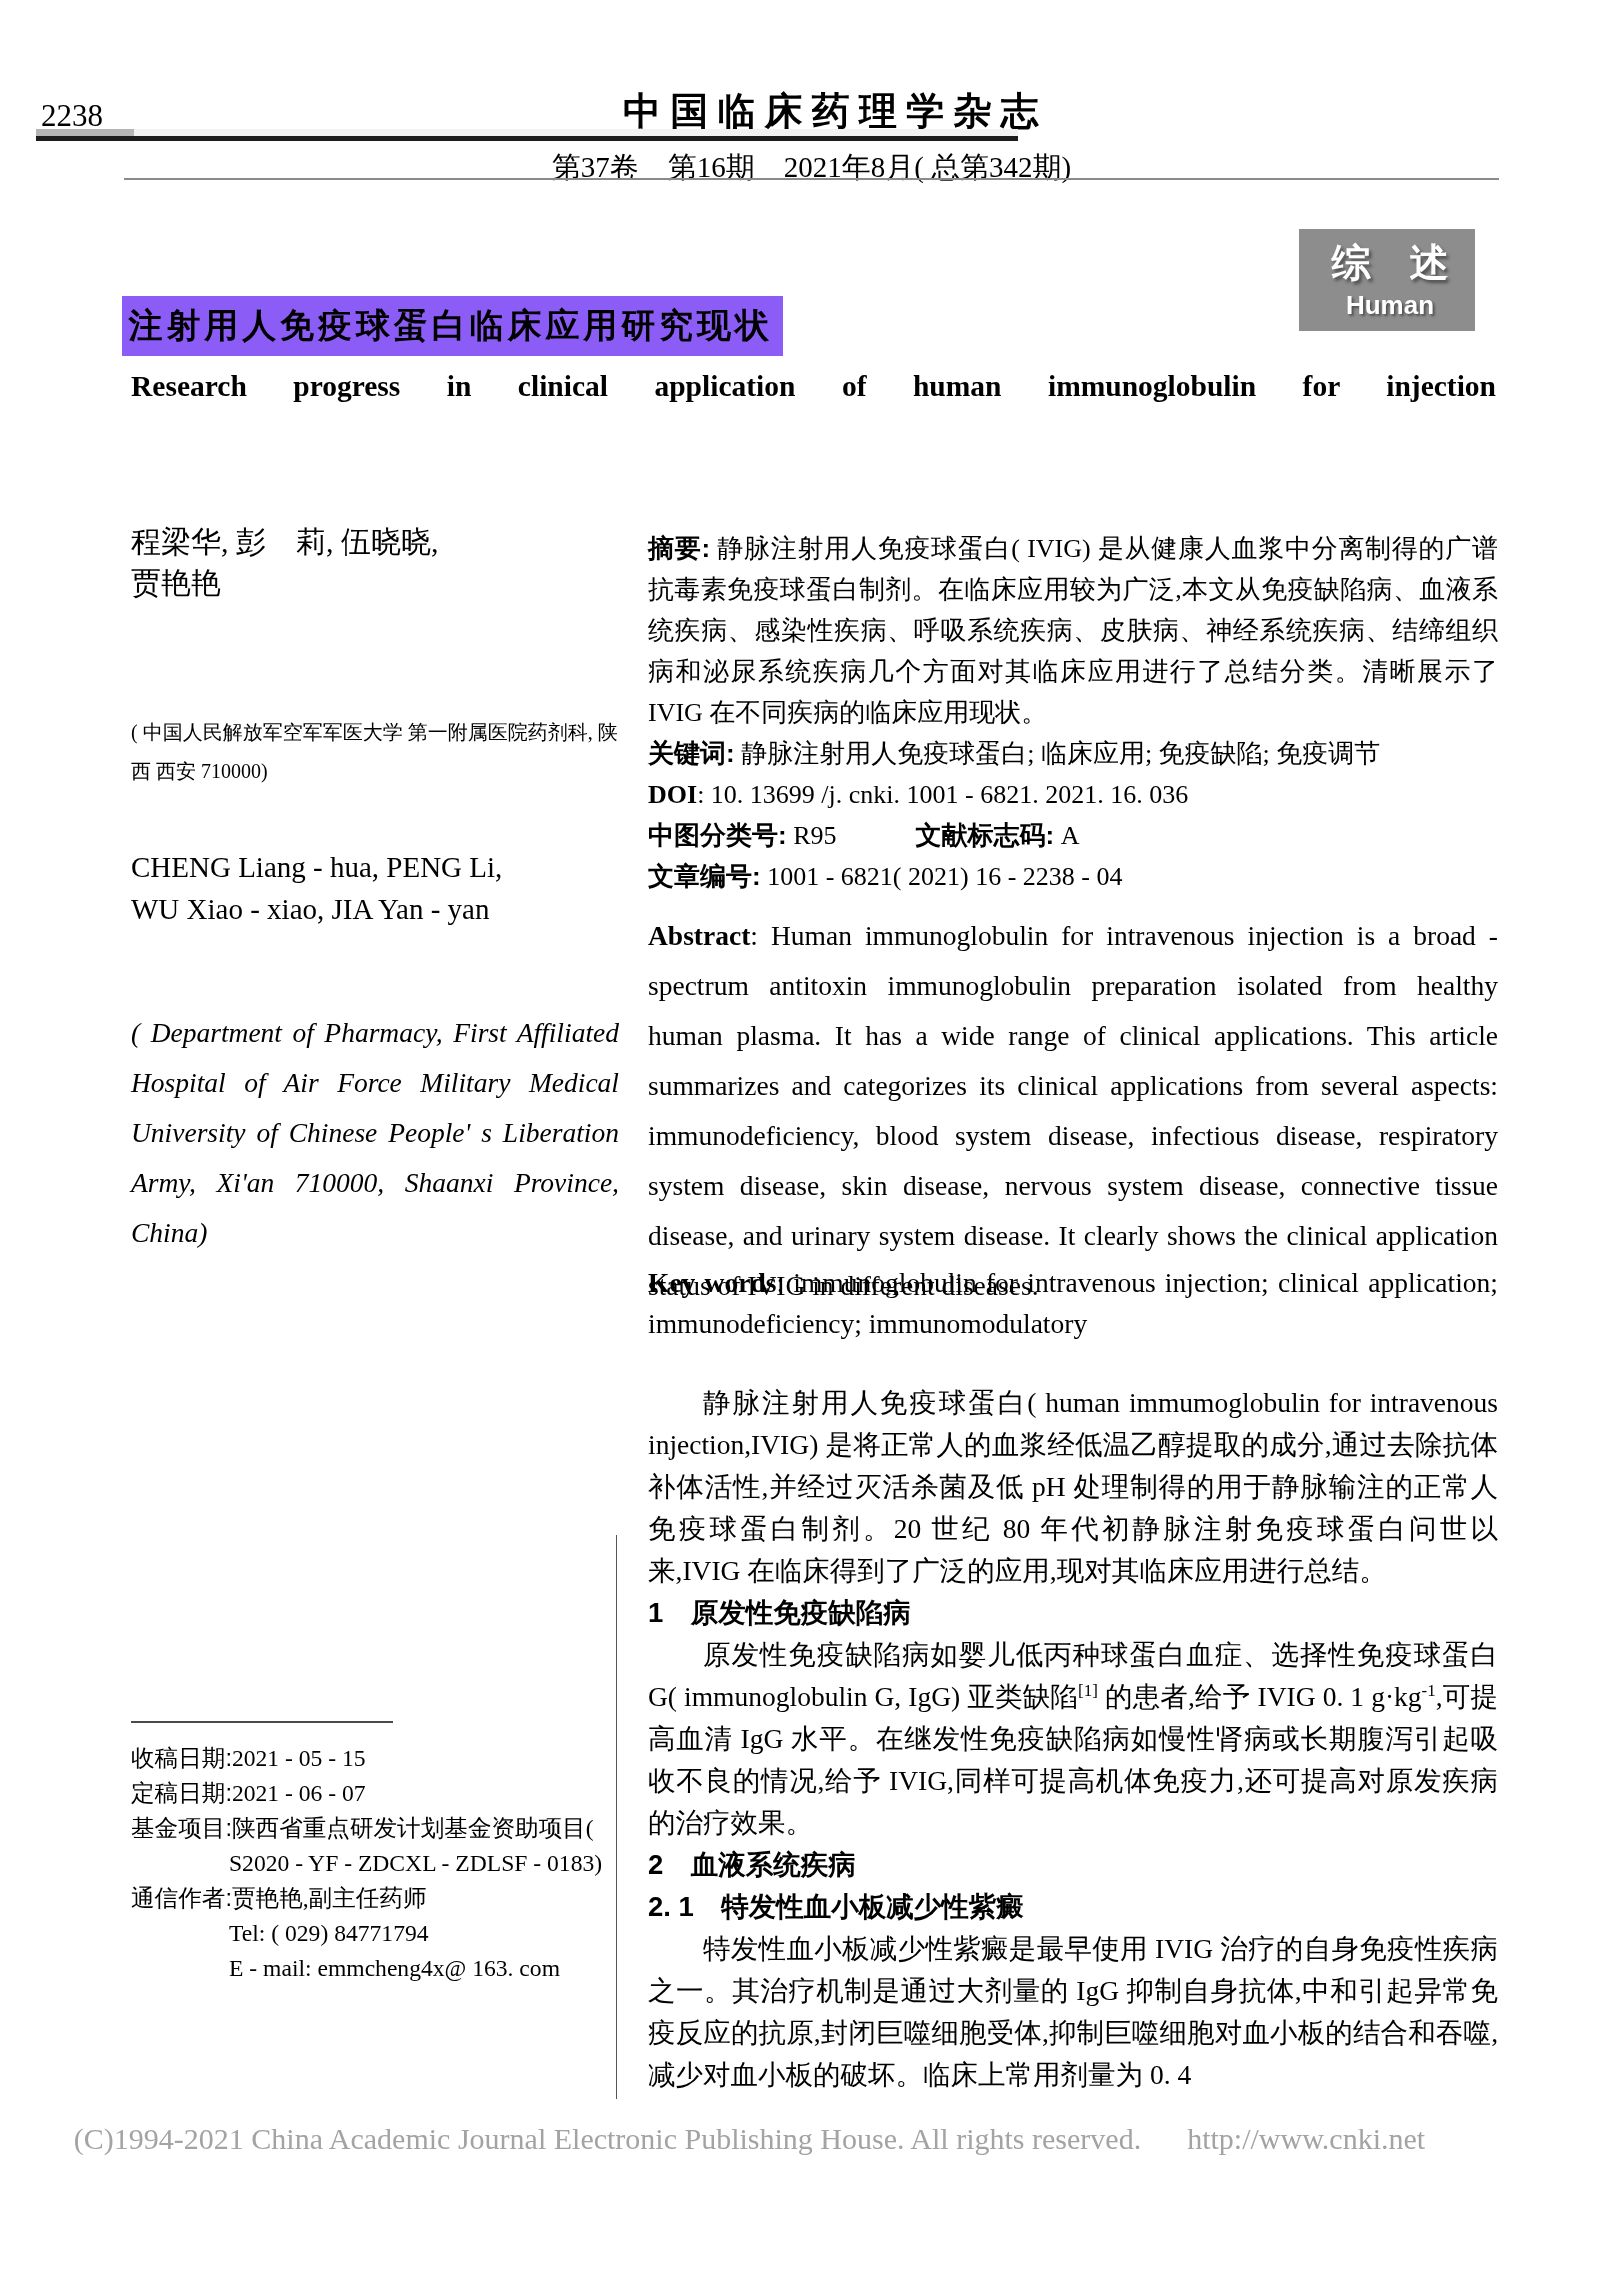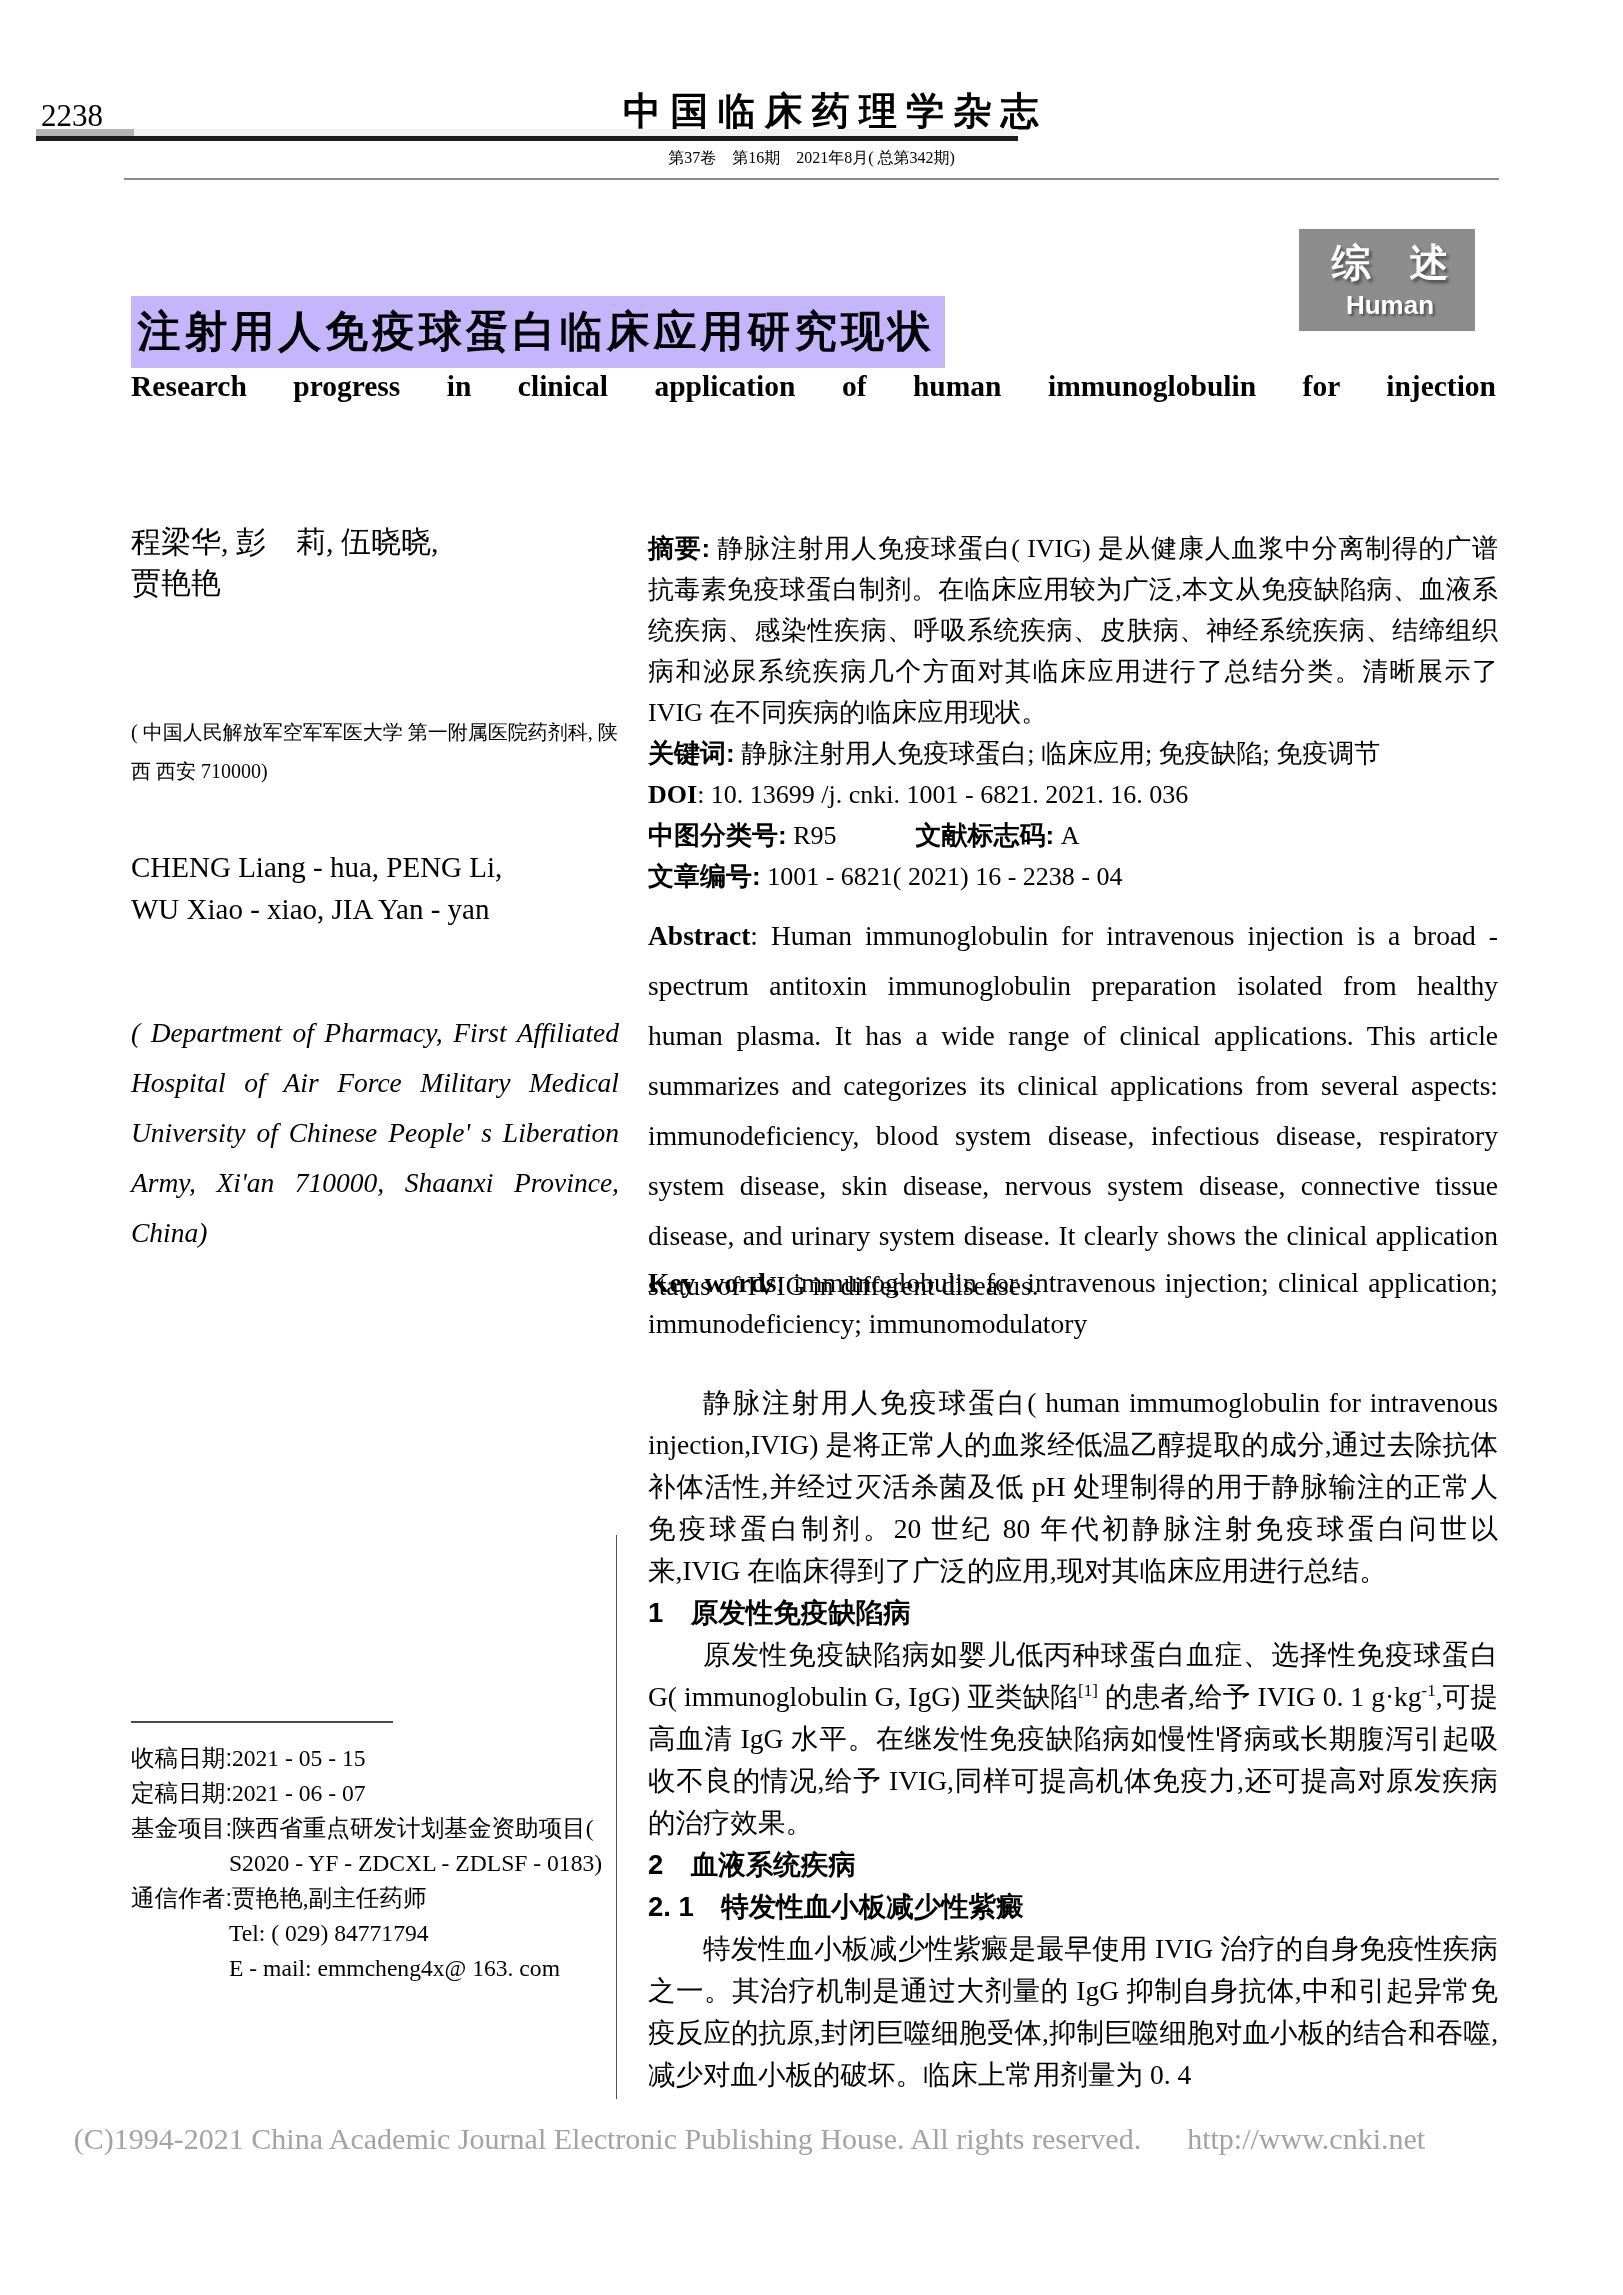--- a/index.html
+++ b/index.html
@@ -8,33 +8,33 @@
     font-family:"Liberation Serif","DejaVu Serif",serif;overflow:hidden;
   }
   .abs{position:absolute;}
 
   
   #page-num{left:41px;top:98px;font-size:31px;}
   #journal-title{left:623px;top:86px;font-size:38px;font-weight:bold;letter-spacing:9.2px;}
   #hdr-band{left:36px;top:129px;width:982px;height:7.2px;background:#f1f1f1;}
   #hdr-band-dark{left:36px;top:129px;width:98px;height:7.2px;background:#b5b5b5;}
   #hdr-rule{left:36px;top:136px;width:982px;height:4.6px;background:#1c1c1c;}
-  #issue-line{left:0;top:148px;width:1623px;text-align:center;font-size:16px;}
+  #issue-line{left:0;top:148px;width:1623px;text-align:center;font-size:29px;}
   #hdr-hr{left:124px;top:178px;width:1375px;height:2px;background:#8a8a8a;}
 
   
   #review-badge{left:1299px;top:229px;width:170px;height:102px;background:#8d8d8d;color:#fff;text-align:center;padding-left:6px;}
   #review-badge .cn{display:block;margin-top:6.5px;font-size:39px;font-weight:bold;letter-spacing:0;
     font-family:"Liberation Sans","DejaVu Sans",sans-serif;text-shadow:2.6px 2.6px 3.3px rgba(0,0,0,0.45);}
   #review-badge .en{display:block;margin-top:0px;font-size:26px;font-weight:bold;
     font-family:"Liberation Sans","DejaVu Sans",sans-serif;text-shadow:2px 2px 2.6px rgba(0,0,0,0.45);}
 
   
-  #title-cn{left:131px;top:296px;font-size:43px;font-weight:bold;letter-spacing:3.9px;
-    font-family:"Liberation Sans","DejaVu Sans",sans-serif;background:#c4b5fd;padding:6.5px 10.5px 7.9px 6.5px;}
+  #title-cn{left:122px;top:296px;font-size:34px;font-weight:bold;letter-spacing:3.9px;
+    font-family:"Liberation Sans","DejaVu Sans",sans-serif;background:#8b5cf6;padding:6.5px 10.5px 7.9px 6.5px;}
   #title-en{left:131px;top:370px;width:1365px;font-size:29.5px;font-weight:bold;
     text-align:justify;text-align-last:justify;}
 
   
   .lcol{left:131px;width:488px;}
   #authors-cn{top:521px;font-size:30px;line-height:41px;}
   #affil-cn{top:713px;font-size:20px;line-height:39px;}
   #authors-en{top:846px;font-size:29px;line-height:42px;}
   #affil-en{top:1008px;font-size:27.5px;line-height:50px;font-style:italic;text-align:justify;}
   #fn-rule{left:131px;top:1721px;width:262px;height:2px;background:#4a4a4a;}

